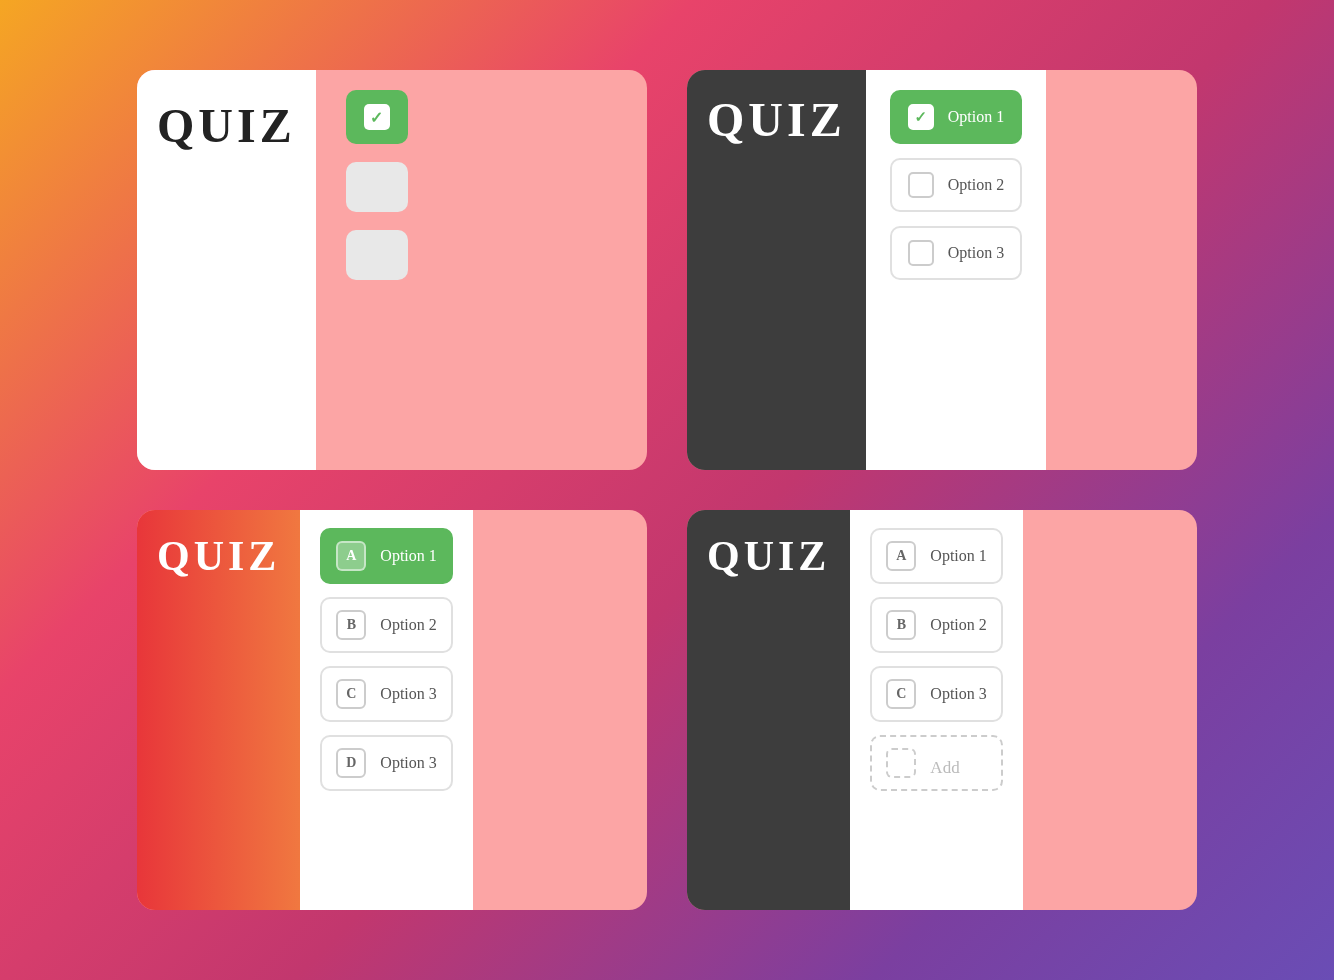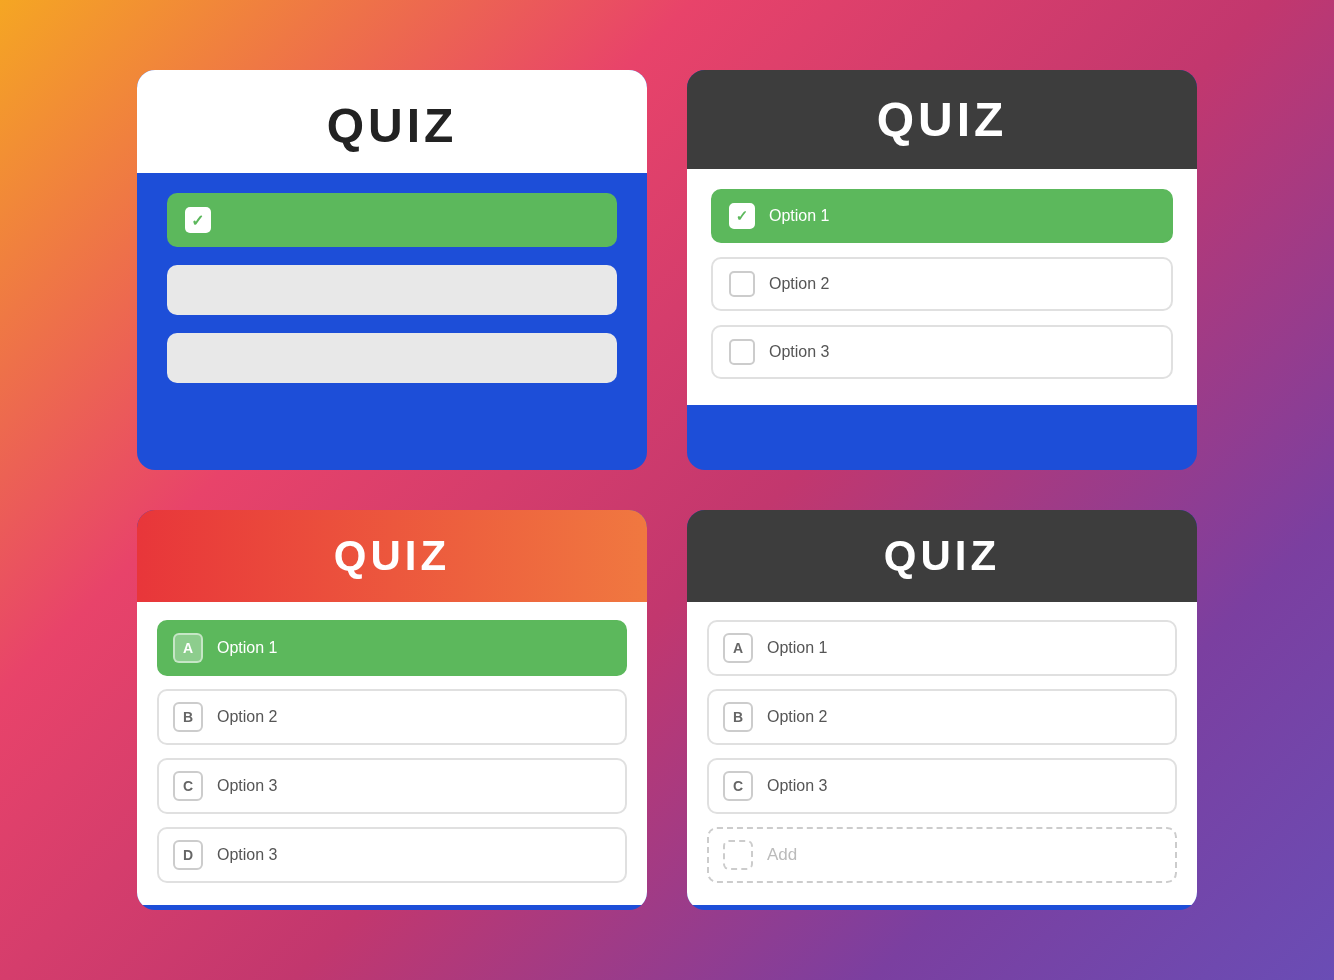--- a/index.html
+++ b/index.html
@@ -20,25 +20,26 @@
       grid-template-columns: 1fr 1fr;
       grid-template-rows: 1fr 1fr;
       gap: 40px;
       width: 1100px;
       height: 880px;
       padding: 20px;
     }
 
     
     .card {
-      background: #1d4ed8;
+      background: #fca5a5;
       border-radius: 18px;
       overflow: hidden;
       display: flex;
-      flex-direction: column;
+      flex-direction: row;
+      font-family: Liberation Serif, serif;
     }
 
     
     .card1-header {
       background: #fff;
       padding: 28px 20px 20px;
       text-align: center;
     }
     .card1-header h1 {
       font-size: 48px;
@@ -223,21 +224,21 @@
       display: flex;
       align-items: center;
       gap: 14px;
       cursor: pointer;
     }
     .card4-option-add {
       border: 2px dashed #ccc;
       border-radius: 10px;
       padding: 11px 14px;
       display: flex;
-      align-items: center;
+      align-items: flex-end;
       gap: 14px;
       cursor: pointer;
     }
     .letter-box-plain {
       width: 30px;
       height: 30px;
       border: 2px solid #ccc;
       border-radius: 6px;
       display: flex;
       align-items: center;

